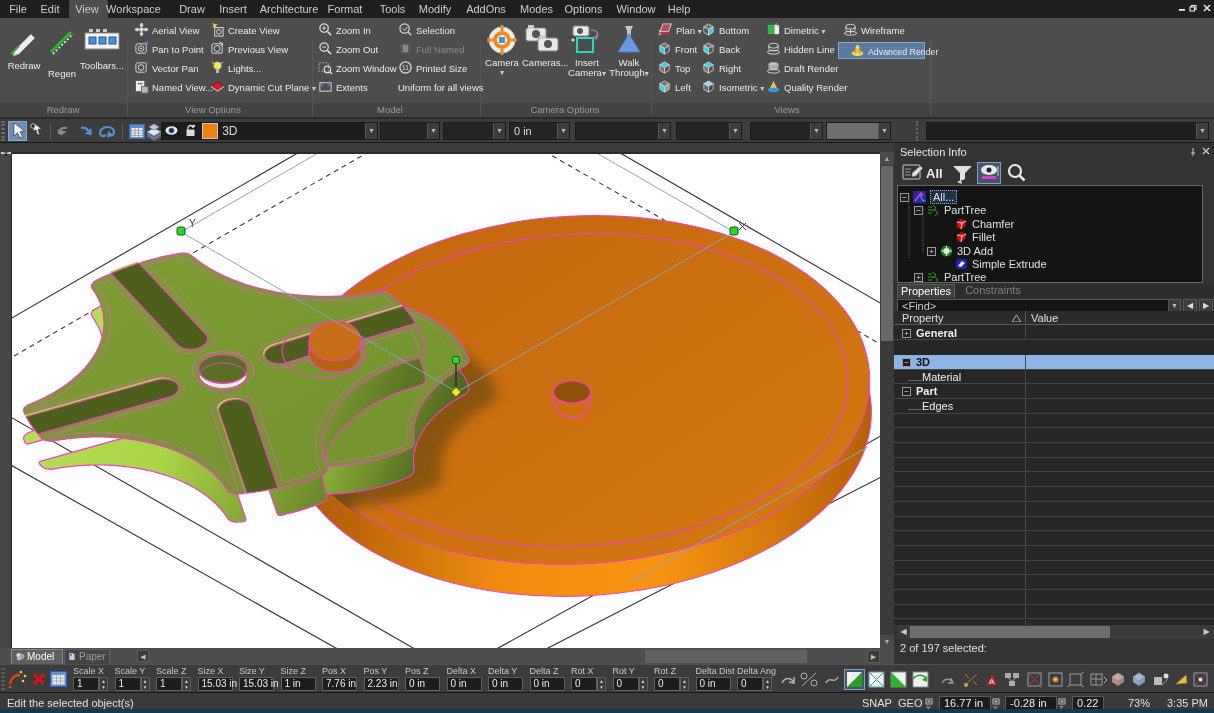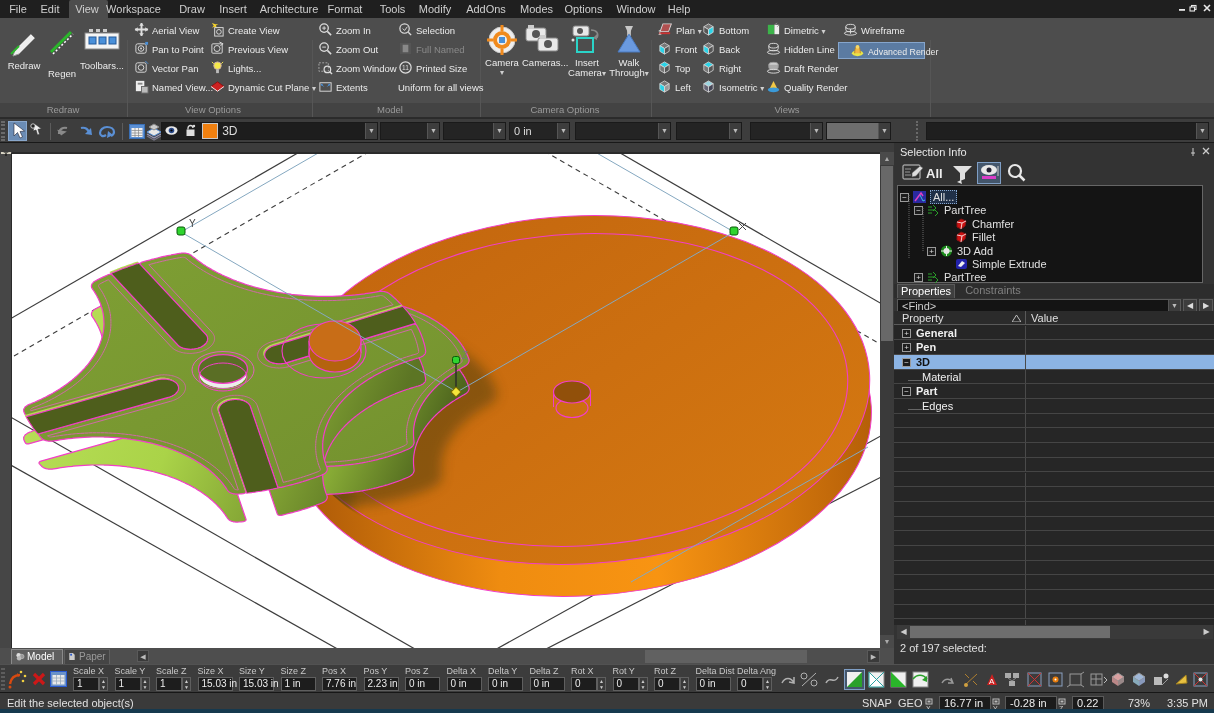--- a/index.html
+++ b/index.html
@@ -519,21 +519,20 @@
     <div style="position:absolute;left:0px;top:168px;width:320px;height:14px;background:#2b2b2b;border-bottom:1px solid #5a5a5a;font-size:11px;color:#e0e0e0">
       <span style="position:absolute;left:8px;top:1px">Property</span>
       <svg class="abs" style="left:118px;top:4px" width="9" height="7" viewBox="0 0 9 7">
         <path d="M4.5 0L9 7H0z" fill="none" stroke="#bbb"></path>
       </svg>
       <span style="position:absolute;left:137px;top:1px">Value</span>
       <div style="position:absolute;left:131px;top:0;width:1px;height:14px;background:#5a5a5a"></div>
     </div>
     <div style="position:absolute;left:0;top:182px;width:320px;height:300px;overflow:hidden;background:#262626">
       <div class="prow" style="top:0.5px;height:14.7px;line-height:14px"><span class="pm" style="margin-left:8px;margin-right:5px">+</span><span style="color:#f0f0f0;font-weight:bold">General</span><div style="position:absolute;left:131px;top:0;width:1px;height:100%;background:#4a4a4a"></div></div>
-      <div class="prow" style="top:15.2px;height:14.7px;line-height:14px"><span class="pm" style="margin-left:8px;margin-right:5px">+</span><span style="color:#f0f0f0;font-weight:bold">Pen</span><div style="position:absolute;left:131px;top:0;width:1px;height:100%;background:#4a4a4a"></div></div>
       <div class="prow" style="top:29.9px;height:14.7px;background:#8cb4e4;line-height:14px"><span class="pm" style="margin-left:8px;margin-right:5px">−</span><span style="color:#111;font-weight:bold">3D</span><div style="position:absolute;left:131px;top:0;width:1px;height:100%;background:#4a4a4a"></div></div>
       <div class="prow" style="top:44.6px;height:14.7px;line-height:14px"><span style="display:inline-block;width:24px;border-bottom:1px solid #666;height:8px;margin-left:14px;width:14px"></span><span style="color:#f0f0f0;font-weight:normal">Material</span><div style="position:absolute;left:131px;top:0;width:1px;height:100%;background:#4a4a4a"></div></div>
       <div class="prow" style="top:74.0px;height:14.7px;line-height:14px"><span style="display:inline-block;width:24px;border-bottom:1px solid #666;height:8px;margin-left:14px;width:14px"></span><span style="color:#f0f0f0;font-weight:normal">Edges</span><div style="position:absolute;left:131px;top:0;width:1px;height:100%;background:#4a4a4a"></div></div>
       <div class="prow" style="top:59.3px;height:14.7px;line-height:14px"><span class="pm" style="margin-left:8px;margin-right:5px">−</span><span style="color:#f0f0f0;font-weight:bold">Part</span><div style="position:absolute;left:131px;top:0;width:1px;height:100%;background:#4a4a4a"></div></div>
       <div class="prow" style="top:88.7px;height:14.7px;line-height:14px">
         <div style="position:absolute;left:131px;top:0;width:1px;height:100%;background:#4a4a4a"></div>
       </div>
       <div class="prow" style="top:103.4px;height:14.7px;line-height:14px">
         <div style="position:absolute;left:131px;top:0;width:1px;height:100%;background:#4a4a4a"></div>
       </div>

